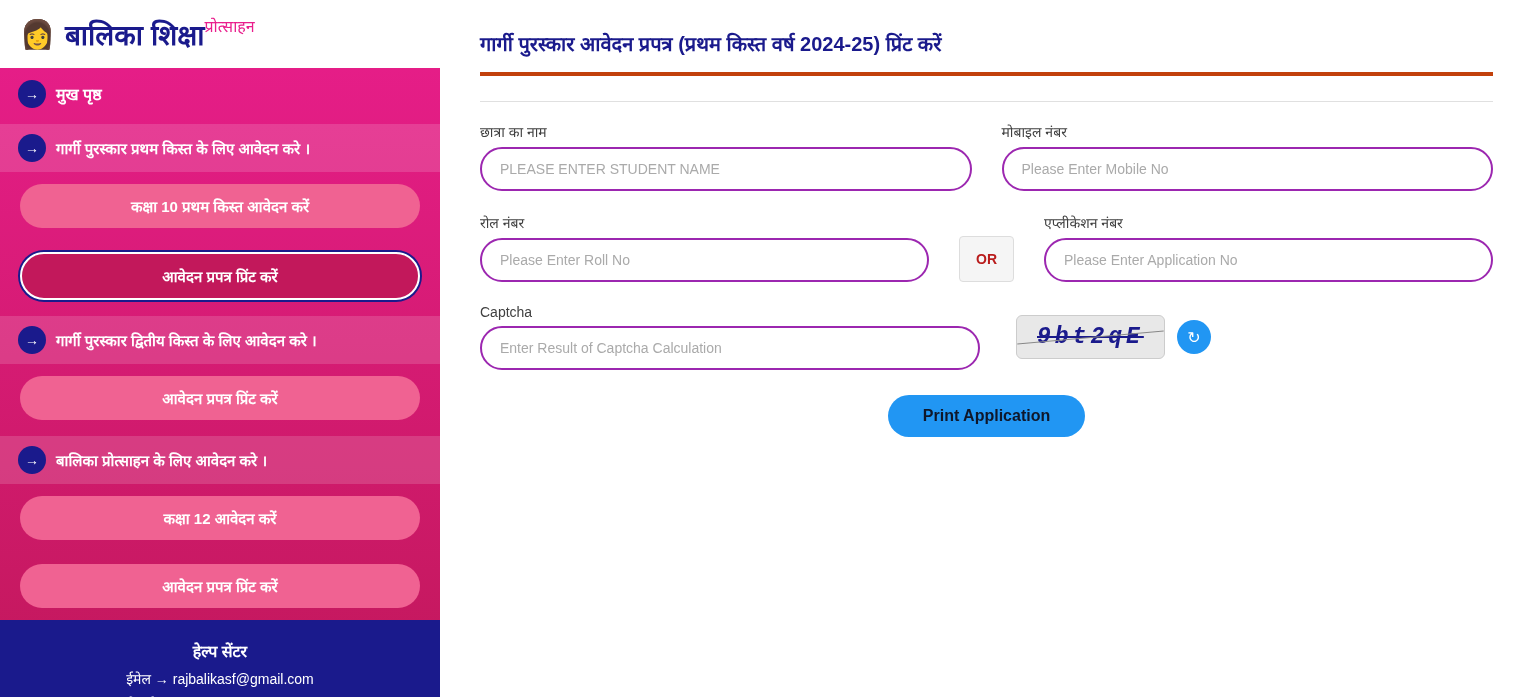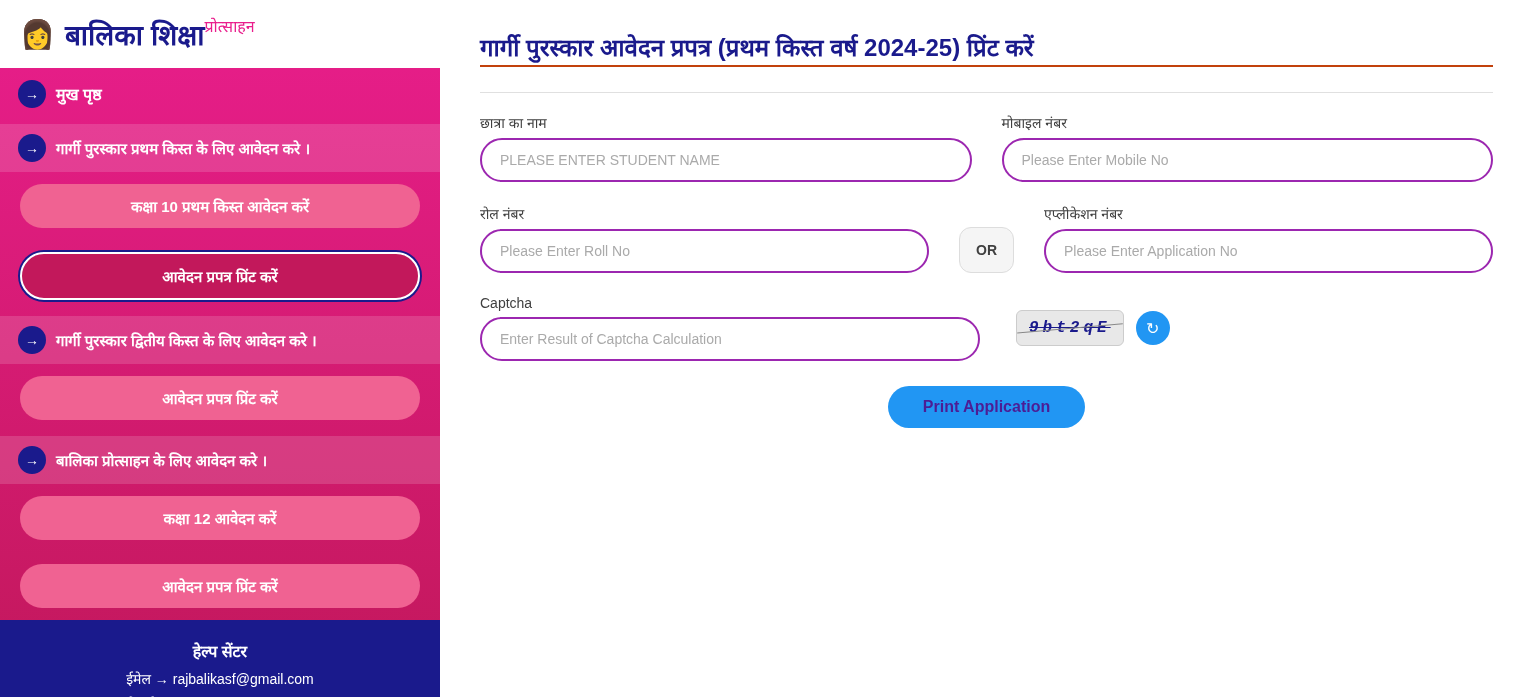--- a/index.html
+++ b/index.html
@@ -131,26 +131,26 @@
 
     
     .main-content {
       flex: 1;
       background: #fff;
       padding: 30px 40px;
       overflow-y: auto;
     }
 
     .page-title {
-      font-size: 24px;
+      font-size: 20px;
       color: #1a1a8c;
       font-weight: bold;
       margin-bottom: 25px;
-      border-bottom: 2px solid #c2410c;
-      padding-bottom: 2px;
+      border-bottom: 4px solid #c2410c;
+      padding-bottom: 15px;
     }
 
     .form-row {
       display: flex;
       gap: 30px;
       margin-bottom: 22px;
       align-items: flex-end;
     }
 
     .form-group {
@@ -177,24 +177,24 @@
     }
 
     .form-input::placeholder { color: #aaa; }
 
     .or-divider {
       display: flex;
       align-items: center;
       justify-content: center;
       font-size: 14px;
       font-weight: bold;
-      color: #404040;
+      color: #b91c1c;
       background: #f5f5f5;
       border: 1px solid #ddd;
-      border-radius: 12px;
+      border-radius: 4px;
       padding: 8px 16px;
       height: 46px;
       flex-shrink: 0;
       margin-bottom: 0;
       align-self: flex-end;
     }
 
     .captcha-row {
       display: flex;
       gap: 36px;
@@ -209,22 +209,22 @@
     .captcha-image-container {
       display: flex;
       align-items: center;
       gap: 12px;
     }
 
     .captcha-image {
       background: #e8e8e8;
       border: 1px solid #ccc;
       border-radius: 6px;
-      padding: 8px 12px;
-      font-size: 16px;
+      padding: 8px 20px;
+      font-size: 23px;
       font-weight: bold;
       color: #1a1a8c;
       letter-spacing: 4px;
       font-style: italic;
       font-family: 'Courier New', monospace;
       text-decoration: line-through;
       position: relative;
       overflow: hidden;
     }
 
@@ -254,21 +254,21 @@
     }
 
     .print-btn-row {
       display: flex;
       justify-content: center;
       margin-top: 10px;
     }
 
     .print-btn {
       background: #2196f3;
-      color: #4c1d95;
+      color: #0f172a;
       border: none;
       border-radius: 25px;
       padding: 12px 35px;
       font-size: 16px;
       font-weight: bold;
       cursor: pointer;
     }
 
     .divider { border: none; border-top: 1px solid #e0e0e0; margin-bottom: 20px; }
   </style>

